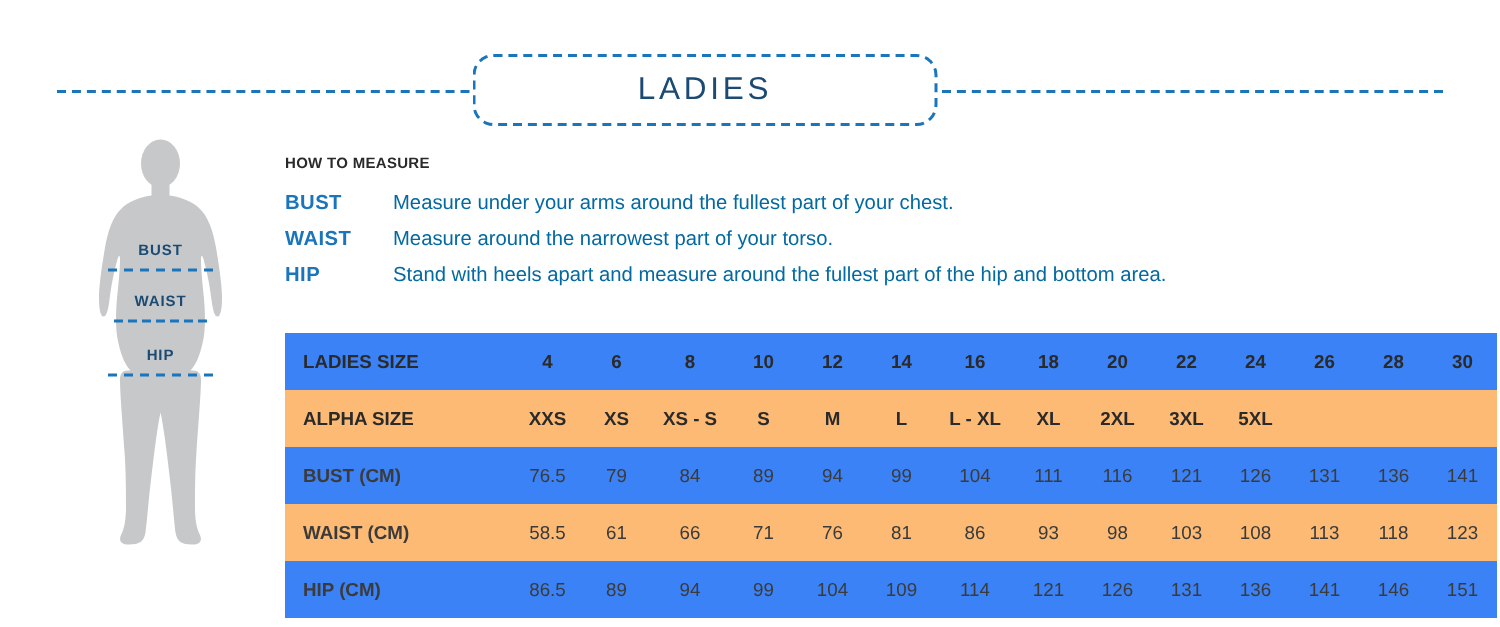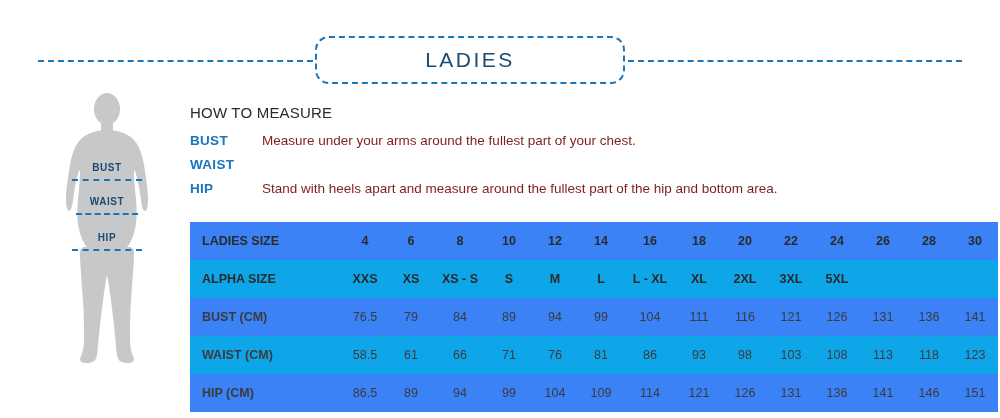--- a/index.html
+++ b/index.html
@@ -87,40 +87,40 @@
 
   
   .howto {
     position: absolute;
     left: 190px;
     top: 104px;
     width: 790px;
   }
   .howto h2 {
     margin: 0 0 12px 0;
-    font-size: 15px;
-    font-weight: normal;
+    font-size: 10px;
+    font-weight: bold;
     color: #2a2a2a;
     letter-spacing: 0.2px;
   }
   .howto-row {
     display: flex;
     align-items: baseline;
     margin-bottom: 9px;
     font-size: 13.5px;
   }
   .howto-term {
     width: 72px;
     flex: 0 0 72px;
     color: #1b75bb;
     font-weight: bold;
     letter-spacing: 0.3px;
   }
   .howto-desc {
-    color: #7f1d1d;
+    color: #0369a1;
   }
 
   
   .table-wrap {
     position: absolute;
     left: 190px;
     top: 222px;
     width: 793px;
   }
   table.size {
@@ -129,21 +129,21 @@
     table-layout: fixed;
   }
   table.size td {
     padding: 0;
     height: 38px;
     vertical-align: middle;
     font-size: 12.5px;
     color: #3b3b3b;
   }
   table.size tr.band-grey td { background: #3b82f6; }
-  table.size tr.band-white td { background: #0ea5e9; margin-top: 12px; }
+  table.size tr.band-white td { background: #fdba74; margin-top: 12px; }
   table.size td.label {
     padding-left: 12px;
     width: 140px;
     font-weight: bold;
   }
   table.size tr.head td {
     font-weight: bold;
     color: #2a2a2a;
   }
   table.size td.val {
@@ -226,20 +226,21 @@
 <div class="howto">
   <h2>HOW TO MEASURE</h2>
 
   <div class="howto-row">
     <div class="howto-term">BUST</div>
     <div class="howto-desc">Measure under your arms around the fullest part of your chest.</div>
   </div>
 
   <div class="howto-row">
     <div class="howto-term">WAIST</div>
+    <div class="howto-desc">Measure around the narrowest part of your torso.</div>
   </div>
 
   <div class="howto-row">
     <div class="howto-term">HIP</div>
     <div class="howto-desc">Stand with heels apart and measure around the fullest part of the hip and bottom area.</div>
   </div>
 </div>
 
 <div class="table-wrap">
   <table class="size">

